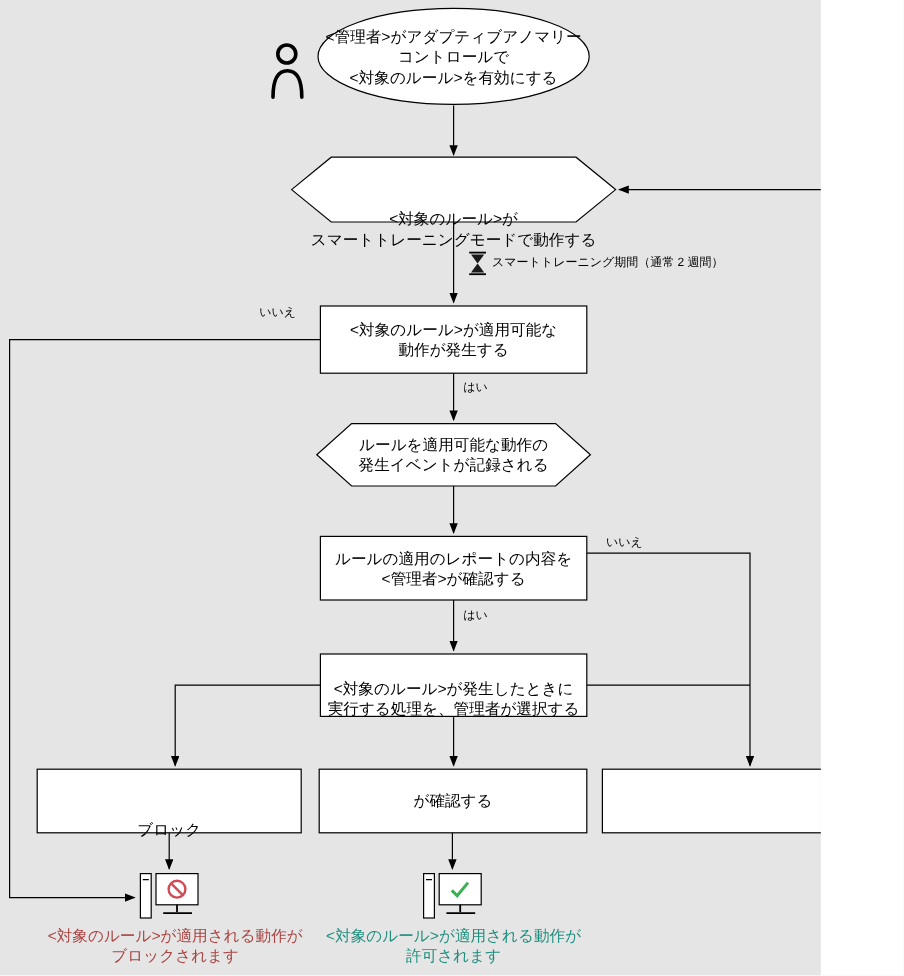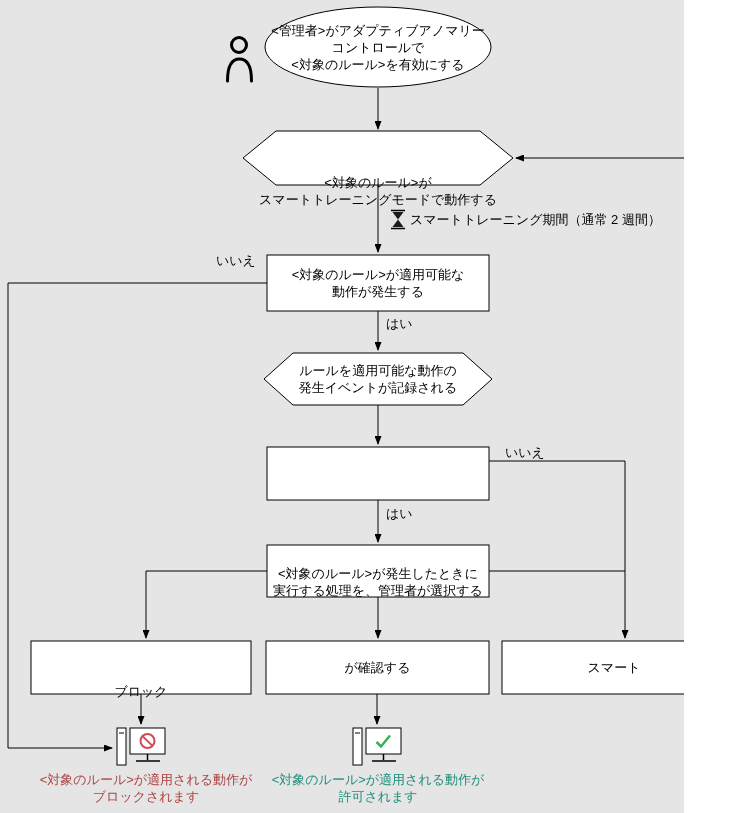--- a/index.html
+++ b/index.html
@@ -21,21 +21,21 @@
   .icon-stroke { fill: none; stroke: #000000; }
   .label {
     position: absolute;
     font-size: 13px;
     line-height: 17px;
     color: #000000;
     white-space: pre-line;
     text-align: center;
   }
   .label.left { text-align: left; white-space: nowrap; }
-  .edge-label { font-size: 13px; }
+  .edge-label { font-size: 10px; }
   .result-label { font-size: 13px; }
 </style>
 </head>
 <body>
 
 <div class="canvas">
 
   <svg class="layer" width="753" height="813" viewBox="0 0 753 813">
     <defs>
       <marker id="arrow" markerWidth="9" markerHeight="7" refX="8" refY="3.5" orient="auto" markerUnits="userSpaceOnUse">
@@ -107,25 +107,26 @@
 
   <div class="label" style="left:266px; top:22px; width:224px;">&lt;管理者&gt;がアダプティブアノマリー
 コントロールで
 &lt;対象のルール&gt;を有効にする</div>
   <div class="label" style="left:248px; top:126px; width:260px;margin-top:48px;">&lt;対象のルール&gt;が
 スマートトレーニングモードで動作する</div>
   <div class="label" style="left:268px; top:266px; width:220px;text-align:center;">&lt;対象のルール&gt;が適用可能な
 動作が発生する</div>
   <div class="label" style="left:268px; top:362px; width:220px;">ルールを適用可能な動作の
 発生イベントが記録される</div>
+  <div class="label" style="left:268px; top:457px; width:220px;">ルールの適用のレポートの内容を
+&lt;管理者&gt;が確認する</div>
   <div class="label" style="left:268px; top:565px; width:220px;">&lt;対象のルール&gt;が発生したときに
 実行する処理を、管理者が選択する</div>
   <div class="label" style="left:31px; top:683px; width:220px;">ブロック</div>
   <div class="label" style="left:266px; top:659px; width:223px;">が確認する</div>
-  <div class="label" style="left:502px; top:659px; width:224px;">スマート</div>
 
   <div class="label left edge-label" style="left:410px; top:211px;">スマートトレーニング期間（通常 2 週間）</div>
   <div class="label left edge-label" style="left:216px; top:252px;">いいえ</div>
   <div class="label left edge-label" style="left:386px; top:315px;">はい</div>
   <div class="label left edge-label" style="left:505px; top:444px;">いいえ</div>
   <div class="label left edge-label" style="left:386px; top:505px;">はい</div>
 
   <div class="label result-label" style="left: 32px; top: 771px; width: 228px; color: rgb(169, 68, 66);">&lt;対象のルール&gt;が適用される動作が
 ブロックされます</div>
   <div class="label result-label" style="left: 264px; top: 771px; width: 228px; color: rgb(30, 142, 126);">&lt;対象のルール&gt;が適用される動作が

